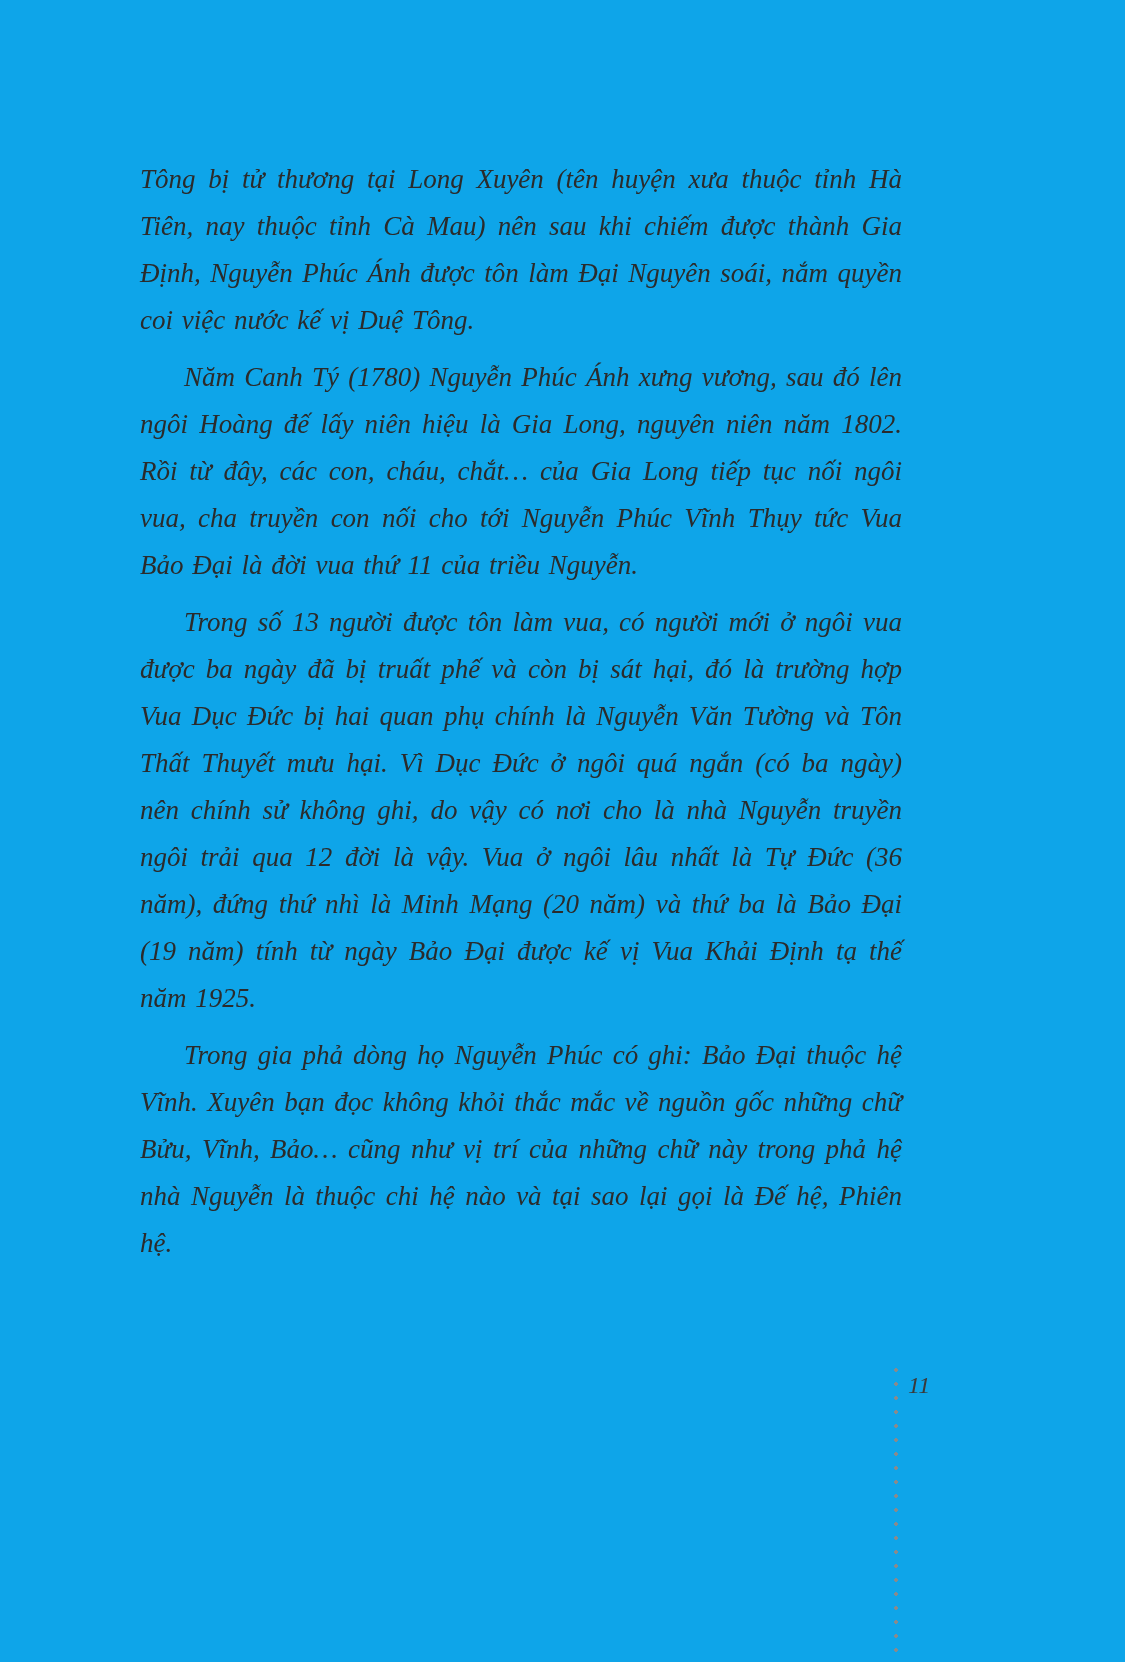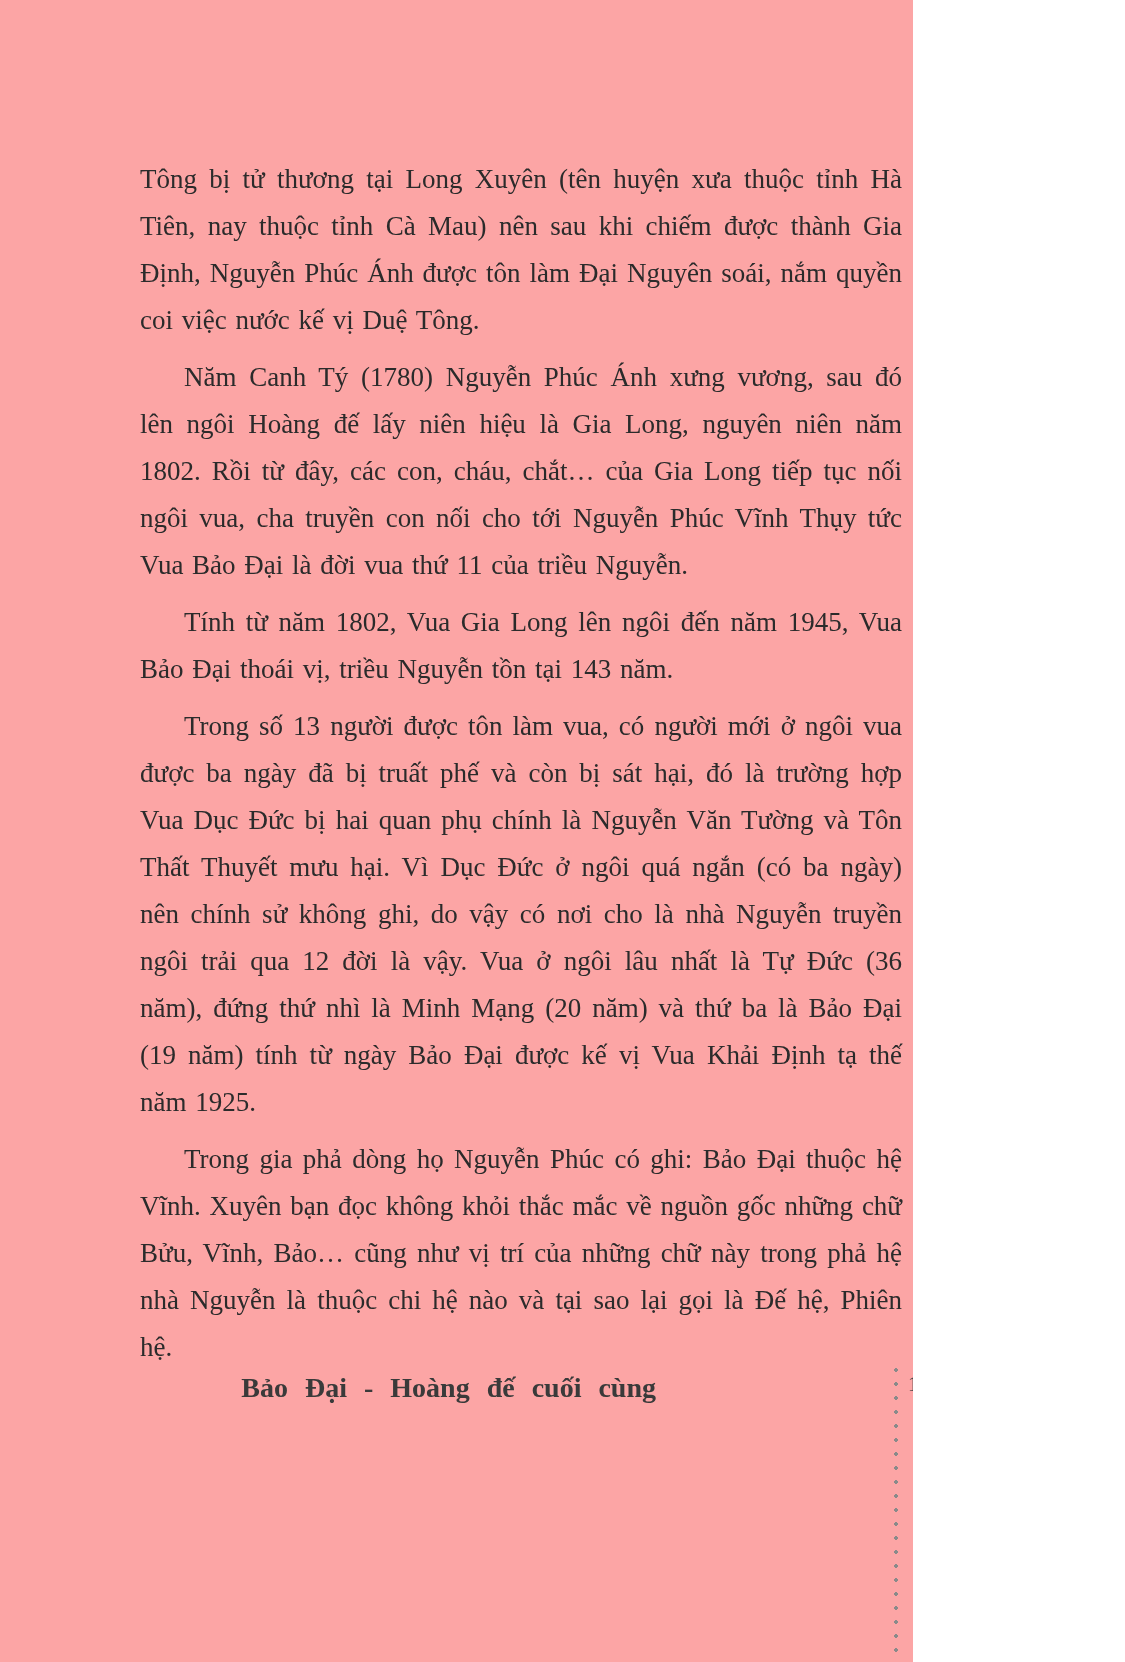--- a/index.html
+++ b/index.html
@@ -2,26 +2,27 @@
 <html><head>
 <meta charset="utf-8">
 <style>
   html, body {
     margin: 0;
     padding: 0;
     background: #ffffff;
   }
   .page {
     position: relative;
-    width: 913px;
+    width: 1125px;
     height: 1662px;
-    background: #fca5a5;
+    background: #0ea5e9;
     overflow: hidden;
     font-family: "Liberation Serif", "DejaVu Serif", serif;
     color: #2b2b2b;
+    font-style: italic;
   }
   .text-block {
     position: absolute;
     left: 140px;
     top: 156px;
     width: 762px;
   }
   .para {
     margin: 0 0 10px 0;
     font-size: 27px;
@@ -40,21 +41,21 @@
     font-size: 28px;
     font-weight: 700;
     color: #3a3a3a;
     word-spacing: 10px;
     white-space: nowrap;
   }
   .page-number {
     position: absolute;
     top: 1372px;
     left: 908px;
-    font-size: 21px;
+    font-size: 24px;
     color: #3a3a3a;
   }
   .dotted-line {
     position: absolute;
     left: 894px;
     top: 1368px;
     width: 4px;
     height: 294px;
     background-image: radial-gradient(circle at 2px 2px, #8a8a8a 1.6px, rgba(0,0,0,0) 1.8px);
     background-size: 4px 14px;
@@ -62,24 +63,22 @@
   }
 </style>
 </head>
 <body>
 
 <div class="page">
 
   <div class="text-block">
     <p class="para no-indent">Tông bị tử thương tại Long Xuyên (tên huyện xưa thuộc tỉnh Hà Tiên, nay thuộc tỉnh Cà Mau) nên sau khi chiếm được thành Gia Định, Nguyễn Phúc Ánh được tôn làm Đại Nguyên soái, nắm quyền coi việc nước kế vị Duệ Tông.</p>
     <p class="para">Năm Canh Tý (1780) Nguyễn Phúc Ánh xưng vương, sau đó lên ngôi Hoàng đế lấy niên hiệu là Gia Long, nguyên niên năm 1802. Rồi từ đây, các con, cháu, chắt… của Gia Long tiếp tục nối ngôi vua, cha truyền con nối cho tới Nguyễn Phúc Vĩnh Thụy tức Vua Bảo Đại là đời vua thứ 11 của triều Nguyễn.</p>
-    <p class="para">Tính từ năm 1802, Vua Gia Long lên ngôi đến năm 1945, Vua Bảo Đại thoái vị, triều Nguyễn tồn tại 143 năm.</p>
     <p class="para">Trong số 13 người được tôn làm vua, có người mới ở ngôi vua được ba ngày đã bị truất phế và còn bị sát hại, đó là trường hợp Vua Dục Đức bị hai quan phụ chính là Nguyễn Văn Tường và Tôn Thất Thuyết mưu hại. Vì Dục Đức ở ngôi quá ngắn (có ba ngày) nên chính sử không ghi, do vậy có nơi cho là nhà Nguyễn truyền ngôi trải qua 12 đời là vậy. Vua ở ngôi lâu nhất là Tự Đức (36 năm), đứng thứ nhì là Minh Mạng (20 năm) và thứ ba là Bảo Đại (19 năm) tính từ ngày Bảo Đại được kế vị Vua Khải Định tạ thế năm 1925.</p>
     <p class="para">Trong gia phả dòng họ Nguyễn Phúc có ghi: Bảo Đại thuộc hệ Vĩnh. Xuyên bạn đọc không khỏi thắc mắc về nguồn gốc những chữ Bửu, Vĩnh, Bảo… cũng như vị trí của những chữ này trong phả hệ nhà Nguyễn là thuộc chi hệ nào và tại sao lại gọi là Đế hệ, Phiên hệ.</p>
   </div>
 
-  <span class="footer-title">Bảo Đại - Hoàng đế cuối cùng</span>
 
   <div class="dotted-line"></div>
 
   <span class="page-number">11</span>
 
 </div>
 
 </body></html>

